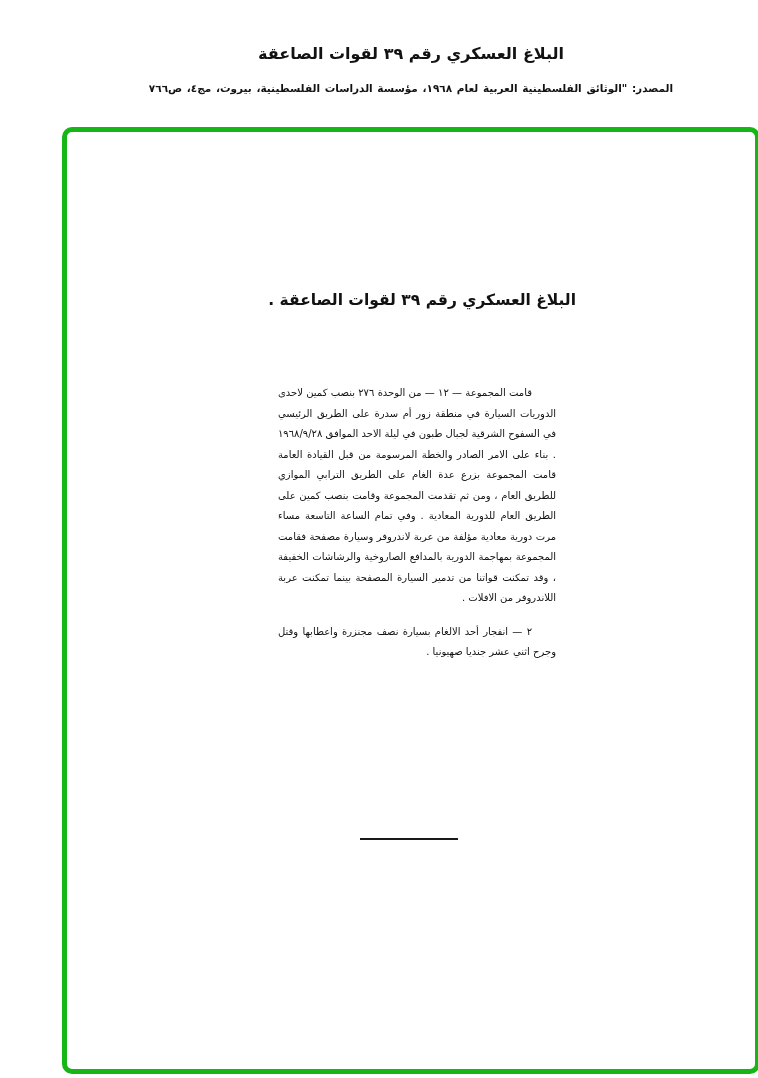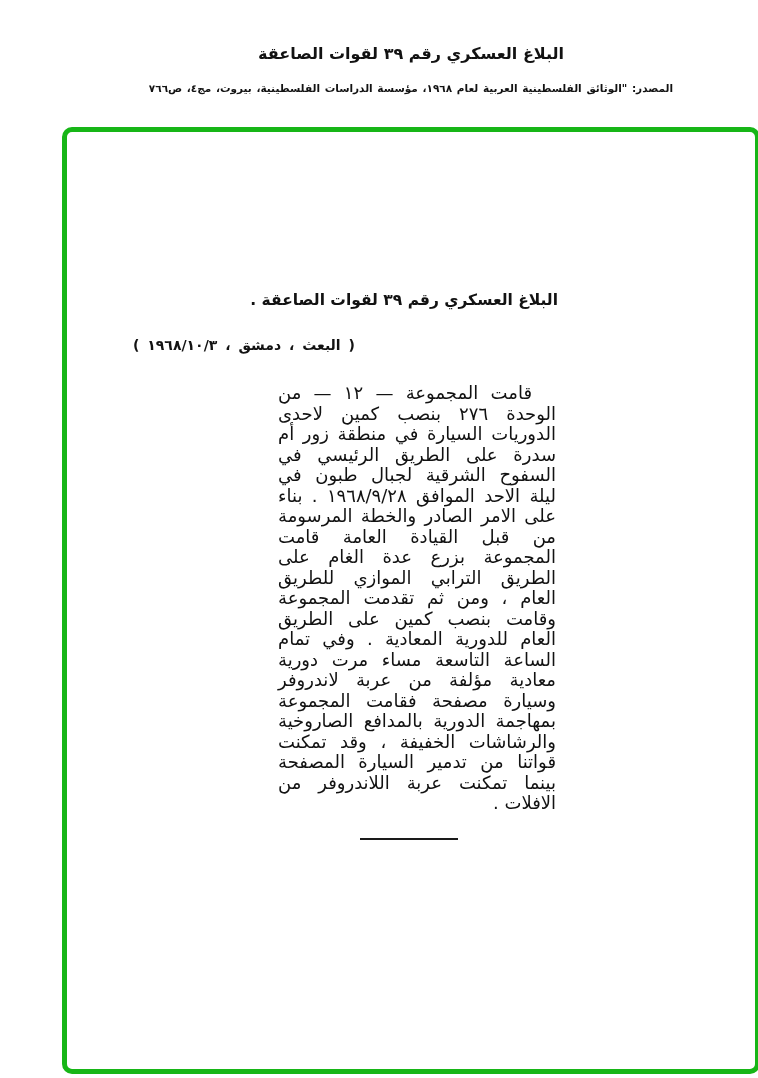--- a/index.html
+++ b/index.html
@@ -50,41 +50,41 @@
   }
   .doc {
     position: relative;
     width: 100%;
     height: 100%;
     direction: rtl;
   }
   .doc-title {
     position: absolute;
     top: 143px;
-    right: 197px;
+    right: 179px;
     font-size: 15.5px;
     font-weight: 700;
     white-space: nowrap;
   }
   .dateline {
     position: absolute;
     top: 189px;
     left: 50px;
     direction: rtl;
     font-size: 14px;
     font-weight: 700;
     white-space: nowrap;
     word-spacing: 3px;
   }
   .doc-body {
     position: absolute;
     top: 227px;
     right: 191px;
     width: 294px;
-    font-size: 18px;
+    font-size: 10px;
     font-weight: 500;
     line-height: 20.5px;
     text-align: justify;
   }
   .para {
     text-indent: 24px;
     margin-bottom: 13px;
   }
   .end-rule {
     position: absolute;
@@ -102,23 +102,23 @@
   <div class="hdr-title">البلاغ العسكري رقم ٣٩ لقوات الصاعقة</div>
 
   <div class="hdr-source">المصدر: "الوثائق الفلسطينية العربية لعام ١٩٦٨، مؤسسة الدراسات الفلسطينية، بيروت، مج٤، ص٧٦٦</div>
 
   <div class="frame" style="border-color: rgb(23, 182, 23);">
 
     <div class="doc">
 
       <h1 class="doc-title">البلاغ العسكري رقم ٣٩ لقوات الصاعقة .</h1>
 
-      <div class="dateline">( البعث ، دمشق ، ١٩٦٨/١٠/٣ )</div>
 
       <div class="doc-body">
         <p class="para">قامت المجموعة — ١٢ — من الوحدة ٢٧٦ بنصب كمين لاحدى الدوريات السيارة في منطقة زور أم سدرة على الطريق الرئيسي في السفوح الشرقية لجبال طبون في ليلة الاحد الموافق ١٩٦٨/٩/٢٨ . بناء على الامر الصادر والخطة المرسومة من قبل القيادة العامة قامت المجموعة بزرع عدة الغام على الطريق الترابي الموازي للطريق العام ، ومن ثم تقدمت المجموعة وقامت بنصب كمين على الطريق العام للدورية المعادية . وفي تمام الساعة التاسعة مساء مرت دورية معادية مؤلفة من عربة لاندروفر وسيارة مصفحة فقامت المجموعة بمهاجمة الدورية بالمدافع الصاروخية والرشاشات الخفيفة ، وقد تمكنت قواتنا من تدمير السيارة المصفحة بينما تمكنت عربة اللاندروفر من الافلات .</p>
+        <p class="para">٢ — انفجار أحد الالغام بسيارة نصف مجنزرة واعطابها وقتل وجرح اثني عشر جنديا صهيونيا .</p>
       </div>
 
       <div class="end-rule"></div>
 
     </div>
   </div>
 </div>
 
 </body></html>

